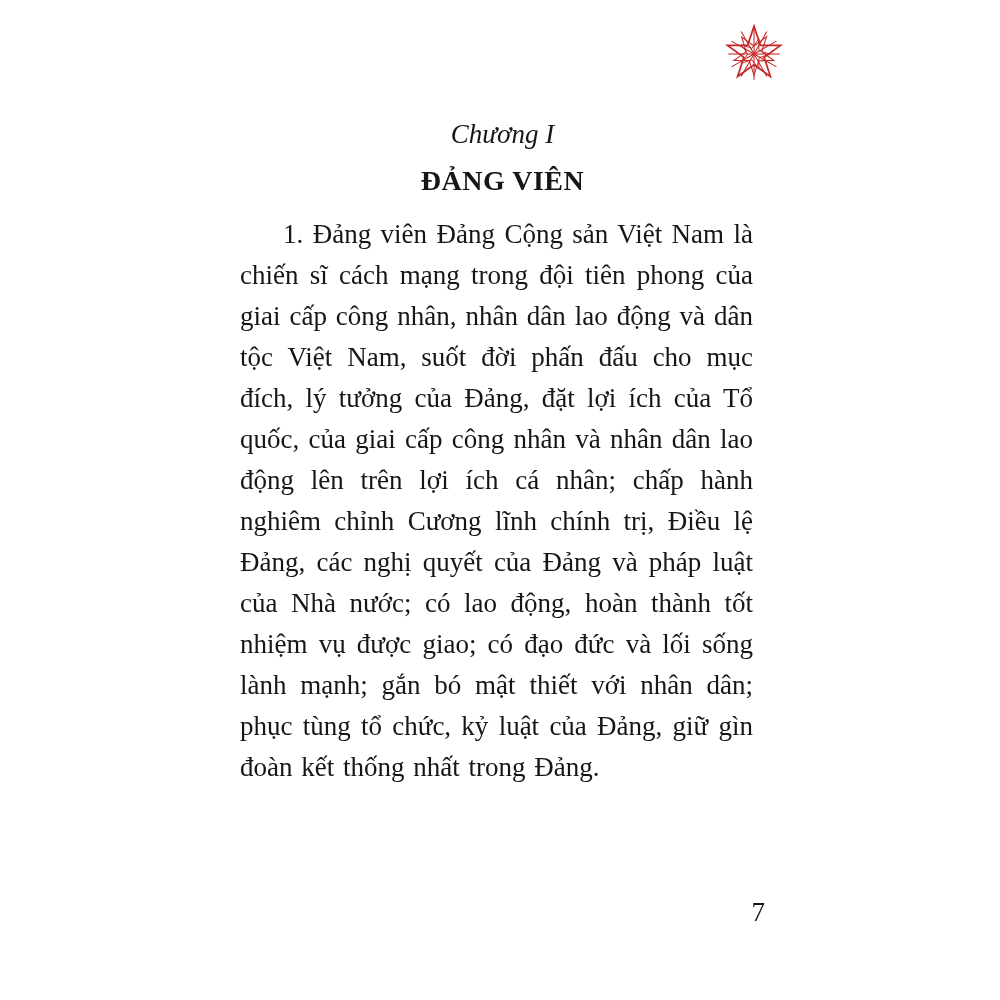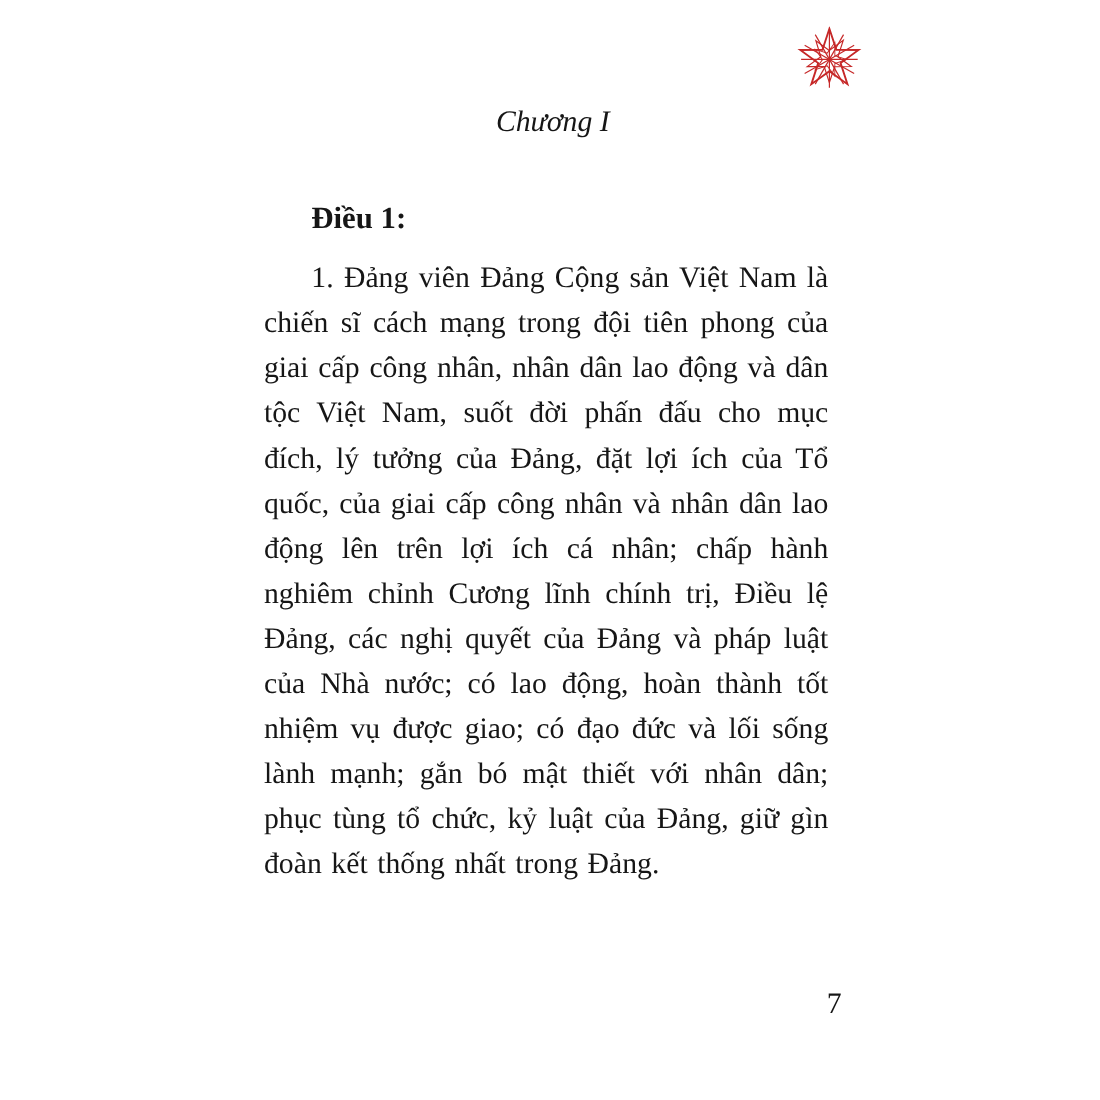--- a/index.html
+++ b/index.html
@@ -32,20 +32,21 @@
     position: absolute;
     left: 240px;
     top: 94px;
     width: 525px;
   }
   .chapter-label {
     text-align: center;
     font-style: italic;
     font-size: 27px;
     line-height: 32px;
+    margin-top: 24px;
   }
   .chapter-title {
     text-align: center;
     font-weight: bold;
     font-size: 28px;
     line-height: 34px;
     margin: 14px 0 0 0;
     letter-spacing: 0.5px;
   }
   .article-heading {
@@ -96,21 +97,21 @@
 
       <polygon stroke-width="1.6" points="28,2 33.9,19.9 52.7,20 37.5,31.1 43.3,49 28,38 12.7,49 18.5,31.1 3.3,20 22.1,19.9"></polygon>
       <polygon stroke-width="1" transform="rotate(36 28 28)" points="28,8 32.5,22 46.5,22 35.2,30.5 39.6,44 28,35.5 16.4,44 20.8,30.5 9.5,22 23.5,22"></polygon>
       <polygon stroke-width="0.8" transform="rotate(18 28 28)" points="28,13 31.4,23.5 42,23.5 33.5,30 36.7,40 28,33.8 19.3,40 22.5,30 14,23.5 24.6,23.5"></polygon>
     </svg>
   </div>
 
   <div class="content">
     <div class="chapter-label">Chương I</div>
 
+    <h1 class="chapter-title">ĐẢNG VIÊN</h1>
 
-    <h2 class="article-heading">Điều 1:</h2>
 
     <p class="body-paragraph">1. Đảng viên Đảng Cộng sản Việt Nam là chiến sĩ cách mạng trong đội tiên phong của giai cấp công nhân, nhân dân lao động và dân tộc Việt Nam, suốt đời phấn đấu cho mục đích, lý tưởng của Đảng, đặt lợi ích của Tổ quốc, của giai cấp công nhân và nhân dân lao động lên trên lợi ích cá nhân; chấp hành nghiêm chỉnh Cương lĩnh chính trị, Điều lệ Đảng, các nghị quyết của Đảng và pháp luật của Nhà nước; có lao động, hoàn thành tốt nhiệm vụ được giao; có đạo đức và lối sống lành mạnh; gắn bó mật thiết với nhân dân; phục tùng tổ chức, kỷ luật của Đảng, giữ gìn đoàn kết thống nhất trong Đảng.</p>
   </div>
 
   <div class="page-number">7</div>
 
 </div>
 
 </body></html>

